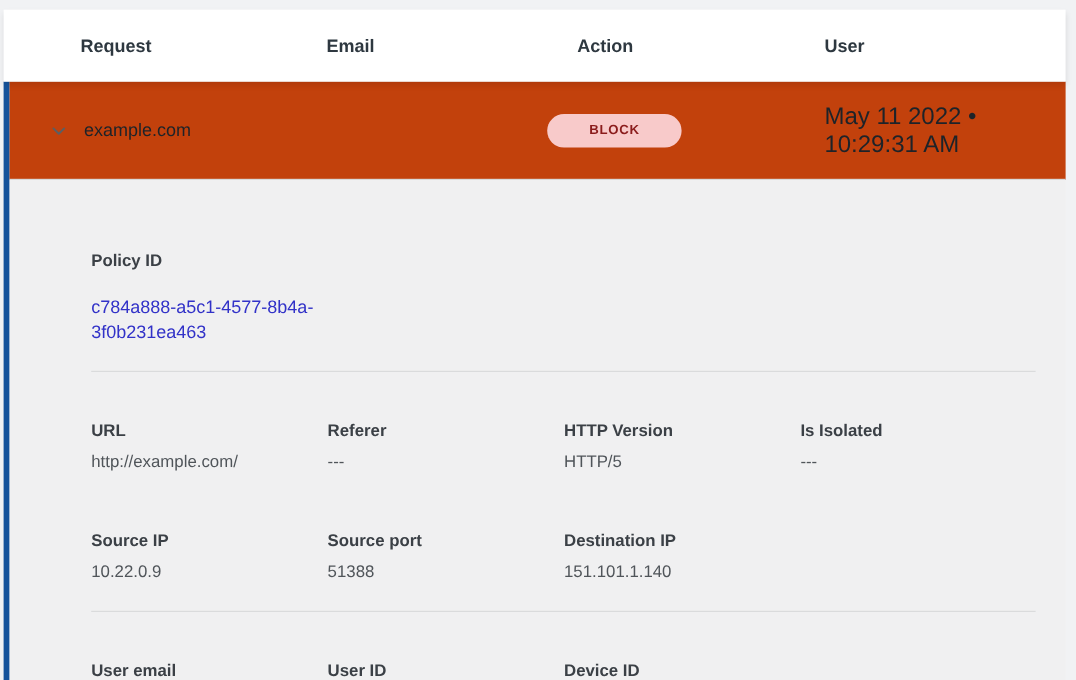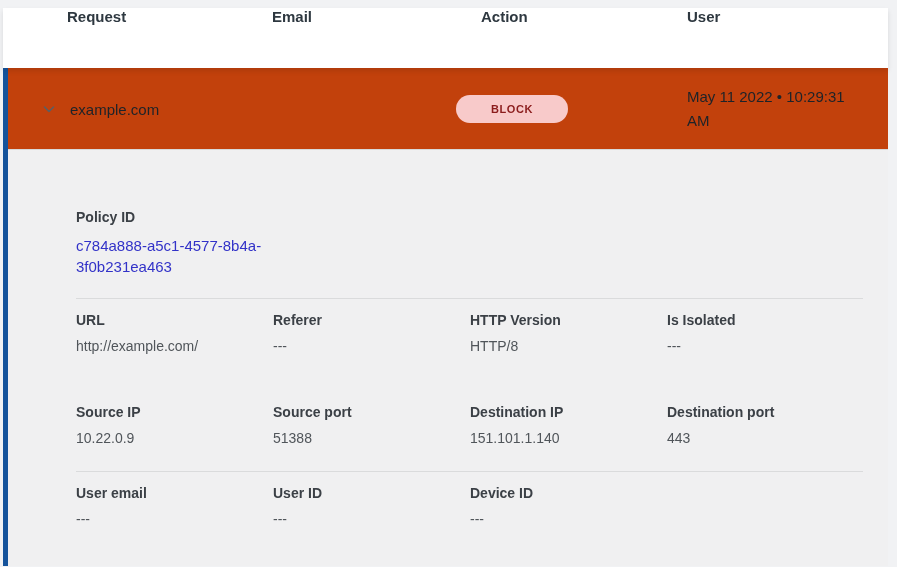--- a/index.html
+++ b/index.html
@@ -6,21 +6,21 @@
   html,body { width:897px; height:567px; overflow:hidden; }
   body {
     background:#f1f2f4;
     font-family:"Liberation Sans","DejaVu Sans",sans-serif;
     position:relative;
   }
   .card { position:absolute; left:3px; top:8px; width:885px; bottom:0; }
 
   
   .table-header {
-    background:#ffffff; height:60px; display:flex; align-items:flex-start;
+    background:#ffffff; height:60px; display:flex; align-items:center;
     position:relative; z-index:2;
     box-shadow:0 3px 5px rgba(0,0,0,0.10);
   }
   .hcol { font-size:15px; font-weight:bold; color:#2e3840; }
   .hcol.c1 { margin-left:64px; width:205px; }
   .hcol.c2 { width:209px; }
   .hcol.c3 { width:206px; }
   .hcol.c4 { flex:1; }
 
   
@@ -40,38 +40,38 @@
     font-size:15px; color:#1d2329;
   }
   .badge {
     position:absolute; left:448px; top:50%; transform:translateY(-50%);
     width:112px; height:28px; line-height:28px; text-align:center;
     background:#f8caca; color:#8b1c1c; border-radius:14px;
     font-size:11px; font-weight:bold; letter-spacing:0.6px;
   }
   .time-text {
     position:absolute; left:679px; top:50%; transform:translateY(-50%);
-    width:172px; font-size:15px; line-height:24px; color:#1d2329;
+    width:172px; font-size:20px; line-height:24px; color:#1d2329;
   }
 
   
   .detail-panel {
     background:#f0f0f1; padding:59px 25px 20px 68px; min-height:416px;
   }
   .field-label { font-size:14px; font-weight:bold; color:#3b4046; }
   .field-value { font-size:14px; color:#50555a; margin-top:10px; }
   .policy-link {
-    display:block; width:200px; margin-top:10px;
+    display:block; width:200px; margin-top:21px;
     font-size:15px; line-height:21px; color:#3232c8;
     text-decoration:none; word-wrap:break-word;
   }
   .divider { height:1px; background:#dadbdc; }
   .divider.d1 { margin-top:21px; }
   .divider.d2 { margin-top:25px; }
-  .field-row { display:flex; margin-top:13px; }
+  .field-row { display:flex; margin-top:40px; }
   .field-row.r2 { margin-top:50px;align-items:center; }
   .field { width:197px; padding-right:12px; }
   .field:last-child { flex:1; }
 </style>
 </head>
 <body>
 
 <div class="page">
   <div class="card">
 
@@ -108,44 +108,40 @@
           <div class="field">
             <div class="field-label">URL</div>
             <div class="field-value">http://example.com/</div>
           </div>
           <div class="field">
             <div class="field-label">Referer</div>
             <div class="field-value">---</div>
           </div>
           <div class="field">
             <div class="field-label">HTTP Version</div>
-            <div class="field-value">HTTP/8</div>
+            <div class="field-value">HTTP/5</div>
           </div>
           <div class="field">
             <div class="field-label">Is Isolated</div>
             <div class="field-value">---</div>
           </div>
         </div>
 
         <div class="field-row r2">
           <div class="field">
             <div class="field-label">Source IP</div>
             <div class="field-value">10.22.0.9</div>
           </div>
           <div class="field">
             <div class="field-label">Source port</div>
             <div class="field-value">51388</div>
           </div>
           <div class="field">
             <div class="field-label">Destination IP</div>
             <div class="field-value">151.101.1.140</div>
-          </div>
-          <div class="field">
-            <div class="field-label">Destination port</div>
-            <div class="field-value">443</div>
           </div>
         </div>
 
         <div class="divider d2"></div>
 
         <div class="field-row r3">
           <div class="field">
             <div class="field-label">User email</div>
             <div class="field-value">---</div>
           </div>

